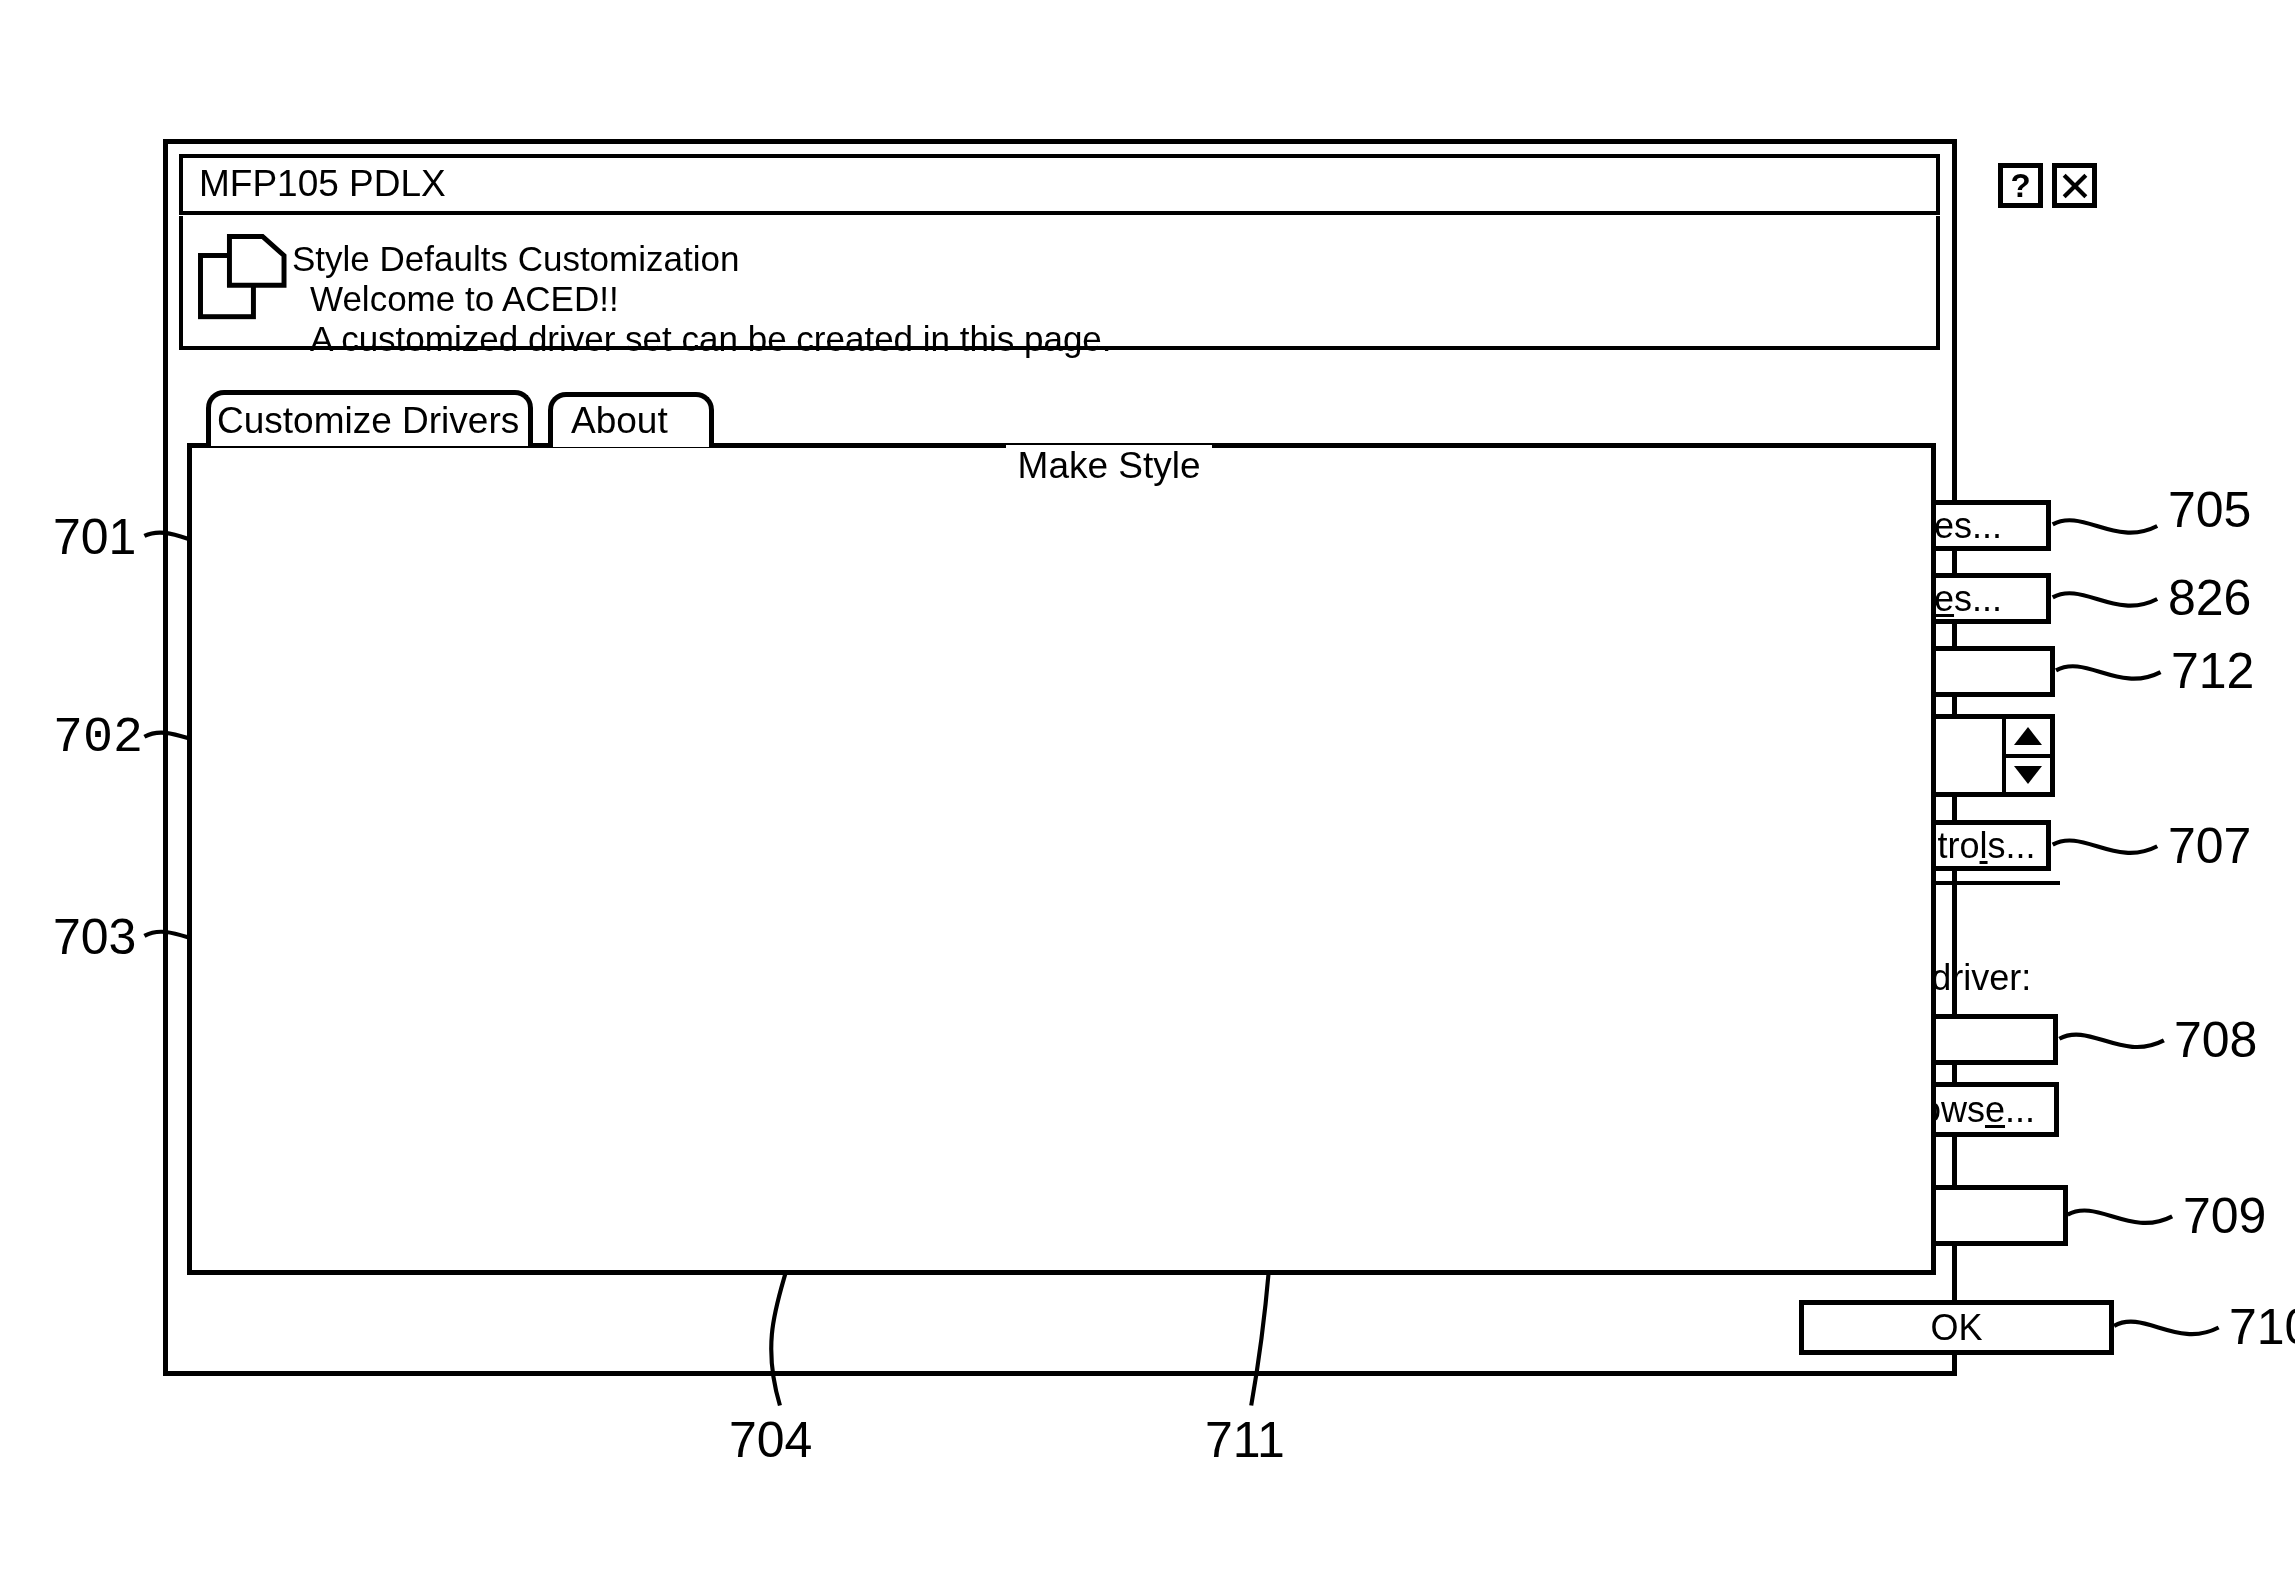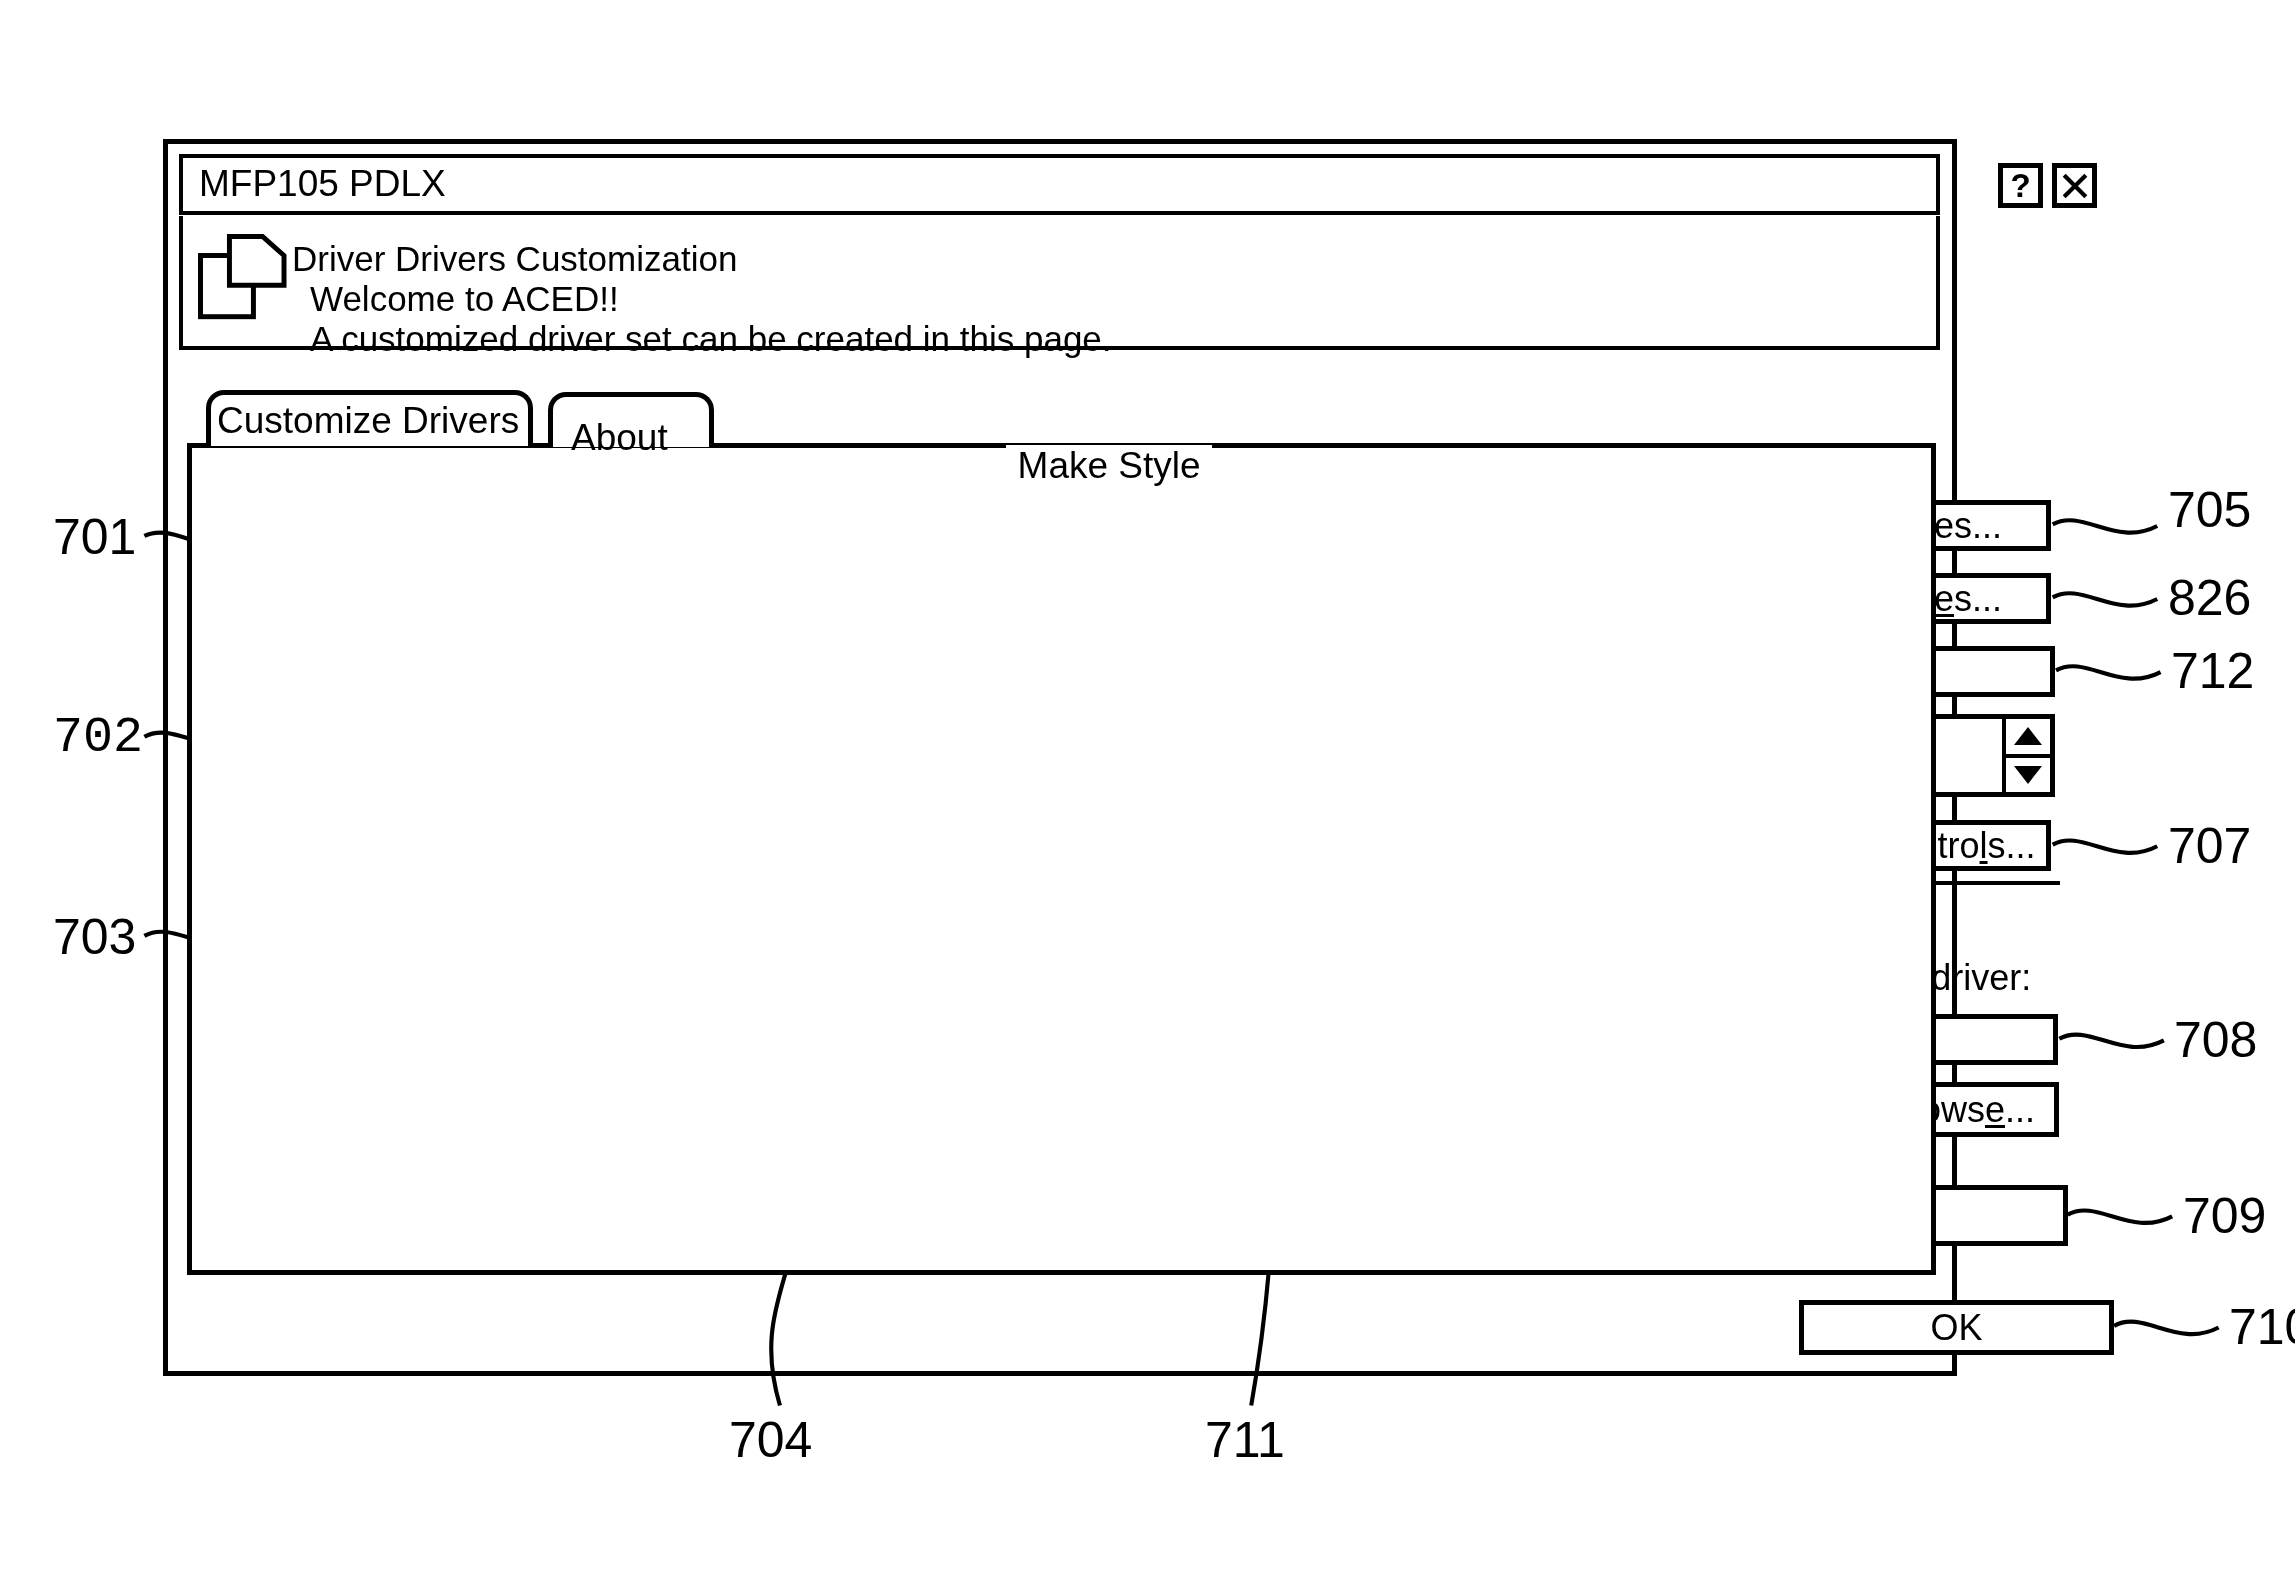--- a/index.html
+++ b/index.html
@@ -26,21 +26,21 @@
   #bl1{left:292px;top:239px;}
   #bl2{left:310px;top:279px;}
   #bl3{left:310px;top:319px;}
 
   
   #tab-active{left:206px;top:390px;width:327px;height:56px;border:5px solid #000;border-bottom:none;
               border-radius:18px 18px 0 0;box-sizing:border-box;background:#fff;z-index:5;}
   #tab-active-label{left:217px;top:400px;font-size:37px;white-space:nowrap;z-index:6;}
   #tab-inactive{left:548px;top:392px;width:166px;height:55px;border:5px solid #000;border-bottom:none;
               border-radius:18px 18px 0 0;box-sizing:border-box;background:#fff;z-index:4;}
-  #tab-inactive-label{left:571px;top:400px;font-size:37px;white-space:nowrap;z-index:6;margin-top:17px;}
+  #tab-inactive-label{left:571px;top:400px;font-size:37px;white-space:nowrap;z-index:6;}
 
   
   #tabpage{left:187px;top:443px;width:1749px;height:832px;border:5px solid #000;box-sizing:border-box;background:#fff;z-index:3;}
 
   
   .lbl{font-size:36px;white-space:nowrap;line-height:1.06;}
   .lbl u{text-decoration:underline;text-underline-offset:3.3px;}
   .field{border:5px solid #000;background:#fff;box-sizing:border-box;}
   .btn{border:5px solid #000;background:#fff;box-sizing:border-box;
        display:flex;align-items:center;justify-content:center;font-size:36px;white-space:nowrap;}
@@ -141,21 +141,21 @@
   </svg>
 </div>
 
 <div class="abs" id="banner"></div>
 <div class="abs" id="banner-icon">
   <svg width="91" height="86" viewBox="0 0 110 104">
     <rect x="3" y="26" width="64" height="74" fill="#fff" stroke="#000" stroke-width="6"></rect>
     <path d="M38 3 H78 L104 26 V62 H38 Z" fill="#fff" stroke="#000" stroke-width="6" stroke-linejoin="miter"></path>
   </svg>
 </div>
-<div class="abs banner-line" id="bl1">Driver Drivers Customization</div>
+<div class="abs banner-line" id="bl1">Style Defaults Customization</div>
 <div class="abs banner-line" id="bl2">Welcome to ACED!!</div>
 <div class="abs banner-line" id="bl3">A customized driver set can be created in this page.</div>
 
 <div class="abs" id="tab-active"></div>
 <div class="abs" id="tab-active-label">Customize Drivers</div>
 <div class="abs" id="tab-inactive"></div>
 <div class="abs" id="tab-inactive-label">About</div>
 <div class="abs" id="tabpage"></div>
 
 <div class="abs lbl" id="printer-label"><u>P</u>rinter name:</div>

